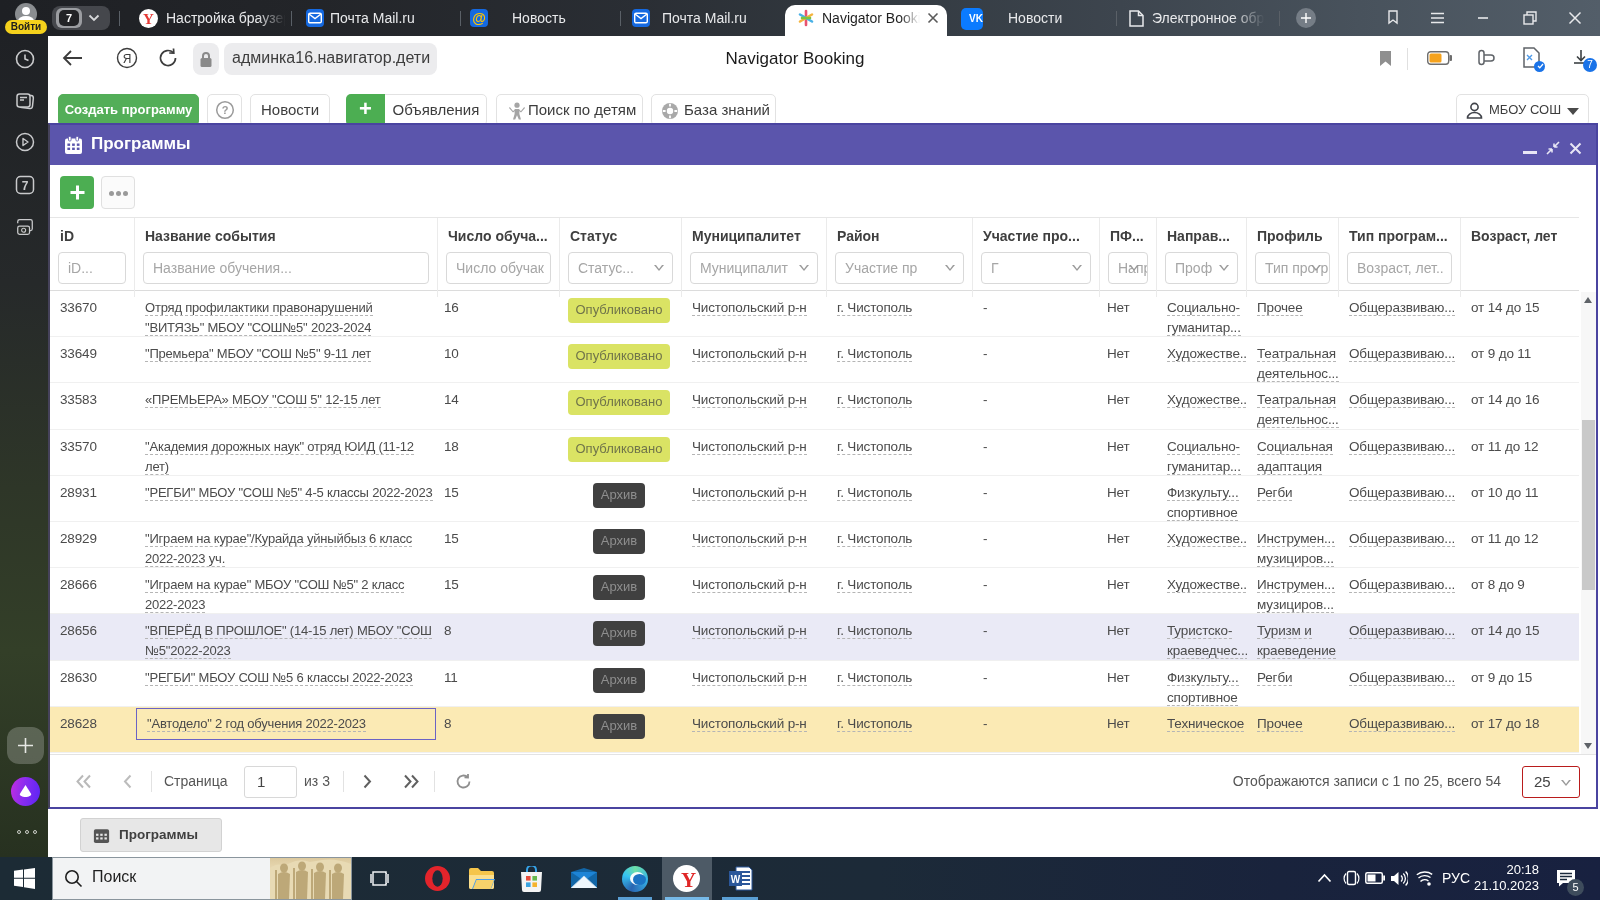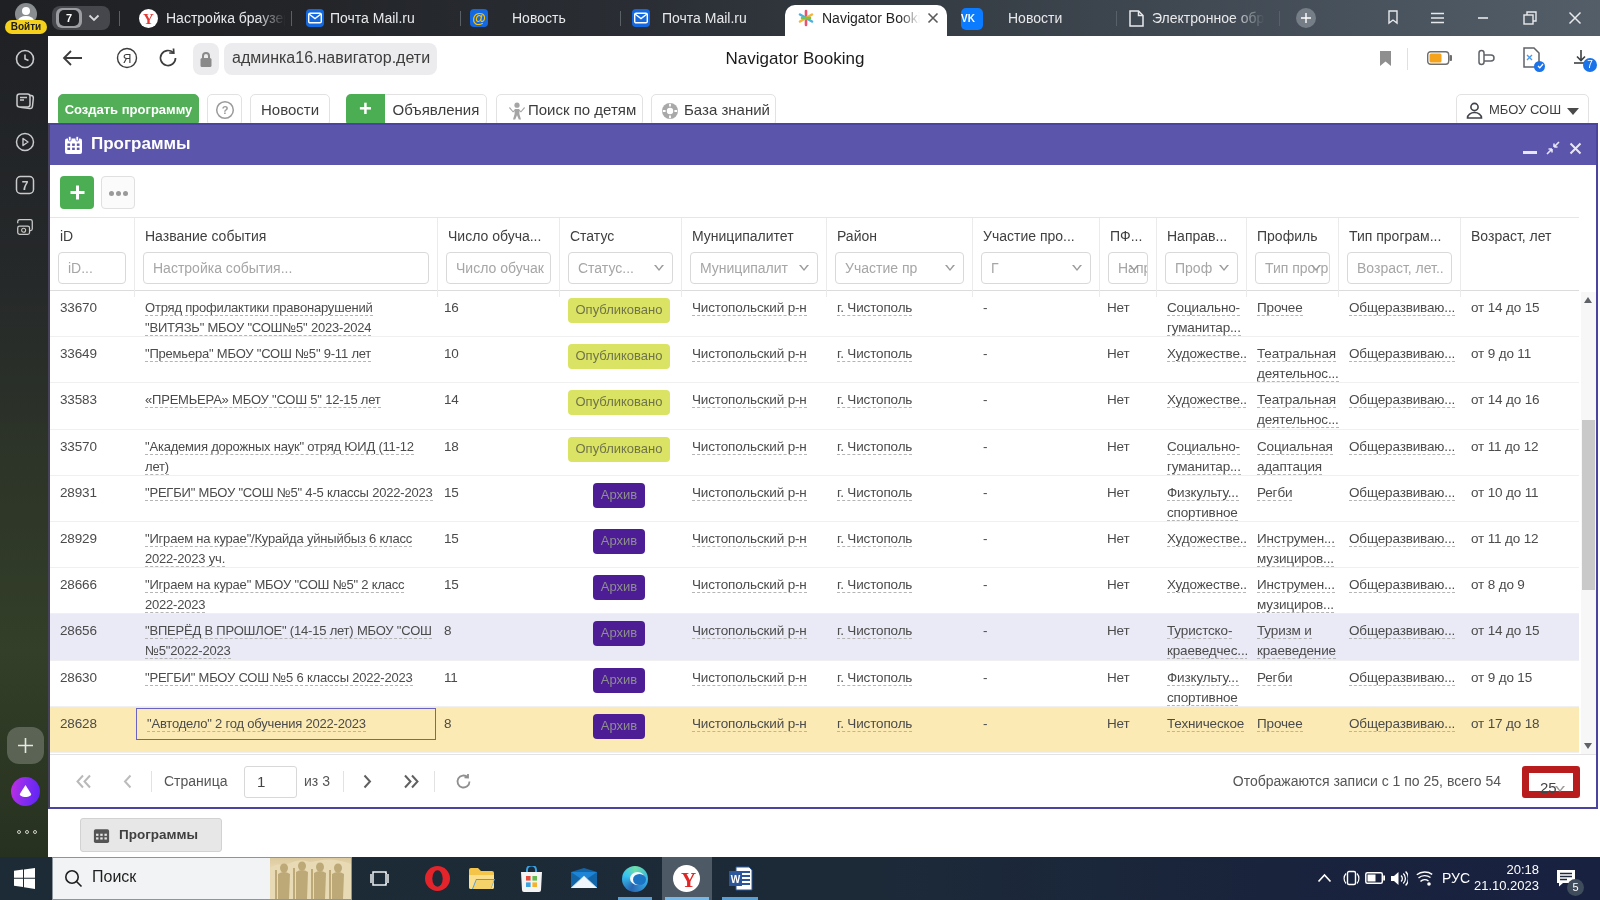--- a/index.html
+++ b/index.html
@@ -27,32 +27,32 @@
 .tbtn{position:absolute;top:58px;height:32px;border:1px solid #e2e2e2;border-radius:5px;background:#fff;font-size:15px;color:#3d3d3d;line-height:30px;text-align:center}
 .tbtn-green{background:#53ae58;border-color:#53ae58;color:#fff;font-weight:bold;font-size:13px}
 
 #win{position:absolute;left:0px;top:87px;width:1550px;height:686px;border:2px solid #4a44a0;border-left-color:#45425a;background:#fff}
 #winhead{position:absolute;left:0;top:0;width:1546px;height:40px;background:#5b55ac}
 #winhead .title{position:absolute;left:41px;top:9px;font-size:17px;font-weight:bold;color:#fff}
 .gridbtn{position:absolute;top:51px;width:34px;height:33px;border-radius:4px}
 
 #grid{position:absolute;left:0;top:92px;width:1529px}
 .grow{display:grid;grid-template-columns:85px 303px 122px 122px 145px 146px 127px 57px 90px 92px 122px 120px}
-.hcell{font-size:14px;font-weight:normal;color:#3f3f3f;padding:10px 0 0 10px;white-space:nowrap;overflow:hidden}
+.hcell{font-size:14px;font-weight:bold;color:#3f3f3f;padding:10px 0 0 10px;white-space:nowrap;overflow:hidden}
 .fcell{position:relative;height:47px;border-right:1px solid #ebebeb}
 .finput{position:absolute;left:8px;top:2px;right:8px;height:32px;border:1px solid #d9d9d9;border-radius:4px;background:#fff;font-size:14px;color:#a6a6a6;line-height:30px;padding-left:9px;white-space:nowrap;overflow:hidden}
 .ftri{position:absolute;right:8px;top:12px;width:0;height:0;border-left:5px solid transparent;border-right:5px solid transparent;border-top:6px solid #9a9a9a}
 .ftri:after{content:"";position:absolute;left:-3px;top:-6px;width:0;height:0;border-left:3px solid transparent;border-right:3px solid transparent;border-top:4px solid #fff}
 .drow{border-bottom:1px solid #f0f0f0;background:#fff}
 .dcell{font-size:13.5px;letter-spacing:-0.15px;color:#4b4b4b;padding:7px 4px 0 10px;line-height:20px;overflow:hidden;white-space:nowrap}
 .name .lnk{font-size:13px;letter-spacing:-0.2px}
 .lnk{color:#4b4b4b;text-decoration:none;border-bottom:1px dashed #b5b5b5}
 .badge{display:inline-block;font-size:13px;letter-spacing:0;border-radius:4px;padding:2px 8px 3px}
 .badge.pub{background:#dae364;color:#70744a}
-.badge.arch{background:#4c1d95;color:#8e8e8e}
+.badge.arch{background:#404040;color:#8e8e8e}
 
 #vscroll{position:absolute;left:1531px;top:167px;width:15px;height:462px;background:#f7f7f7}
 
 #pager{position:absolute;left:0;top:629px;width:1546px;height:53px;background:#fff;border-top:1px solid #e3e3e3;font-size:14px;color:#555}
 .pgi{position:absolute;top:0;height:53px;line-height:53px}
 
 #apptask{position:absolute;left:32px;top:782px;width:142px;height:34px;background:#e7e7e7;border:1px solid #d2d2d2;border-radius:3px;font-size:13.5px;font-weight:bold;color:#404040;line-height:32px}
 #wintaskbar{position:absolute;left:0;top:857px;width:1600px;height:43px;background:linear-gradient(90deg,#1c2b35 0%,#1c2a38 55%,#19233c 80%,#182140 100%)}
 .tray{position:absolute;top:0;height:43px;color:#fff}
 </style>
@@ -106,21 +106,21 @@
     <path d="M15 5.5 L3 12.5" stroke="#f5b53f"></path>
     <path d="M5 9 L13 9" stroke="#7dc242"></path>
     </g>
     </svg>
   <div class="tabtitle" style="left:822px;width:98px;color:#1f1f1f;-webkit-mask-image:linear-gradient(90deg,#000 80%,transparent 100%);mask-image:linear-gradient(90deg,#000 80%,transparent 100%)">Navigator Booking</div>
   <svg class="abs" style="left:927px;top:12px" width="12" height="12" viewBox="0 0 12 12">
       <path d="M1.5 1.5 L10.5 10.5 M10.5 1.5 L1.5 10.5" stroke="#5a5a5a" stroke-width="1.6"></path>
     </svg>
 
   <div class="fav" style="left:961px;top:8px;width:22px;height:22px;border-radius:5px;background:#0b7bff"></div>
-  <div class="abs" style="left:961px;top:8px;width:22px;height:22px;color:#fff;font-size:10px;font-weight:bold;text-align:left;line-height:22px;letter-spacing:0">VK</div>
+  <div class="abs" style="left:961px;top:8px;width:22px;height:22px;color:#fff;font-size:10px;font-weight:bold;text-align:right;line-height:22px;letter-spacing:0">VK</div>
   <div class="tabtitle" style="left:1008px;width:62px">Новости</div>
   <div class="tdiv" style="left:1116px"></div>
 
   <svg class="abs" style="left:1129px;top:10px" width="15" height="17" viewBox="0 0 15 17">
       <path d="M1 1 H9.5 L14 5.5 V16 H1 Z" fill="none" stroke="#e8e9eb" stroke-width="1.5"></path>
       <path d="M9.5 1 V5.5 H14" fill="none" stroke="#e8e9eb" stroke-width="1.5"></path>
     </svg>
   <div class="tabtitle" style="left:1152px;width:116px;-webkit-mask-image:linear-gradient(90deg,#000 70%,transparent 97%);mask-image:linear-gradient(90deg,#000 70%,transparent 97%)">Электронное образ</div>
   <div class="tdiv" style="left:1279px"></div>
 
@@ -319,21 +319,21 @@
         <div class="hcell" style="border-right:1px solid #ebebeb">Направ...</div>
         <div class="hcell" style="border-right:1px solid #ebebeb">Профиль</div>
         <div class="hcell" style="border-right:1px solid #ebebeb">Тип програм...</div>
         <div class="hcell">Возраст, лет</div>
       </div>
       <div class="grow" style="height:41px;border-bottom:1px solid #dcdcdc">
         <div class="fcell">
             <div class="finput">iD...</div>
           </div>
         <div class="fcell">
-            <div class="finput">Настройка события...</div>
+            <div class="finput">Название обучения...</div>
           </div>
         <div class="fcell">
             <div class="finput">Число обучак</div>
           </div>
         <div class="fcell">
             <div class="finput">Статус...<i class="ftri"></i></div>
           </div>
         <div class="fcell">
             <div class="finput">Муниципалит<i class="ftri"></i></div>
           </div>
@@ -527,21 +527,21 @@
           </g>
         </svg>
       <div class="abs" style="left:384px;top:16px;width:1px;height:21px;background:#e2e2e2"></div>
       <svg class="abs" style="left:405px;top:18px" width="17" height="17" viewBox="0 0 17 17">
           <g fill="none" stroke="#8f8f8f" stroke-width="1.8">
             <path d="M14.5 8.5 a6 6 0 1 1 -1.8-4.3"></path>
             <path d="M13 1 L13 4.5 L9.5 4.4"></path>
           </g>
         </svg>
       <div class="pgi" style="left:1131px;width:320px;text-align:right">Отображаются записи с 1 по 25, всего 54</div>
-      <div class="abs" style="left:1472px;top:11px;width:58px;height:32px;border:7px solid #b91c1c;border-radius:3px;background:#fff;font-size:15px;color:#444;line-height:30px;padding-left:11px">25<i class="ftri" style="top:13px"></i></div>
+      <div class="abs" style="left:1472px;top:11px;width:58px;height:32px;border:1px solid #b91c1c;border-radius:3px;background:#fff;font-size:15px;color:#444;line-height:30px;padding-left:11px">25<i class="ftri" style="top:13px"></i></div>
     </div>
   </div>
   <div id="apptask"><svg class="abs" style="left:12px;top:8px" width="17" height="17" viewBox="0 0 19 19">
         <rect x="1" y="2.5" width="17" height="15.5" rx="2" fill="#555"></rect>
         <g fill="#e7e7e7">
           <rect x="3.4" y="7.5" width="2.7" height="2.4"></rect>
           <rect x="8.1" y="7.5" width="2.7" height="2.4"></rect>
           <rect x="12.8" y="7.5" width="2.7" height="2.4"></rect>
           <rect x="3.4" y="11.6" width="2.7" height="2.4"></rect>
           <rect x="8.1" y="11.6" width="2.7" height="2.4"></rect>

